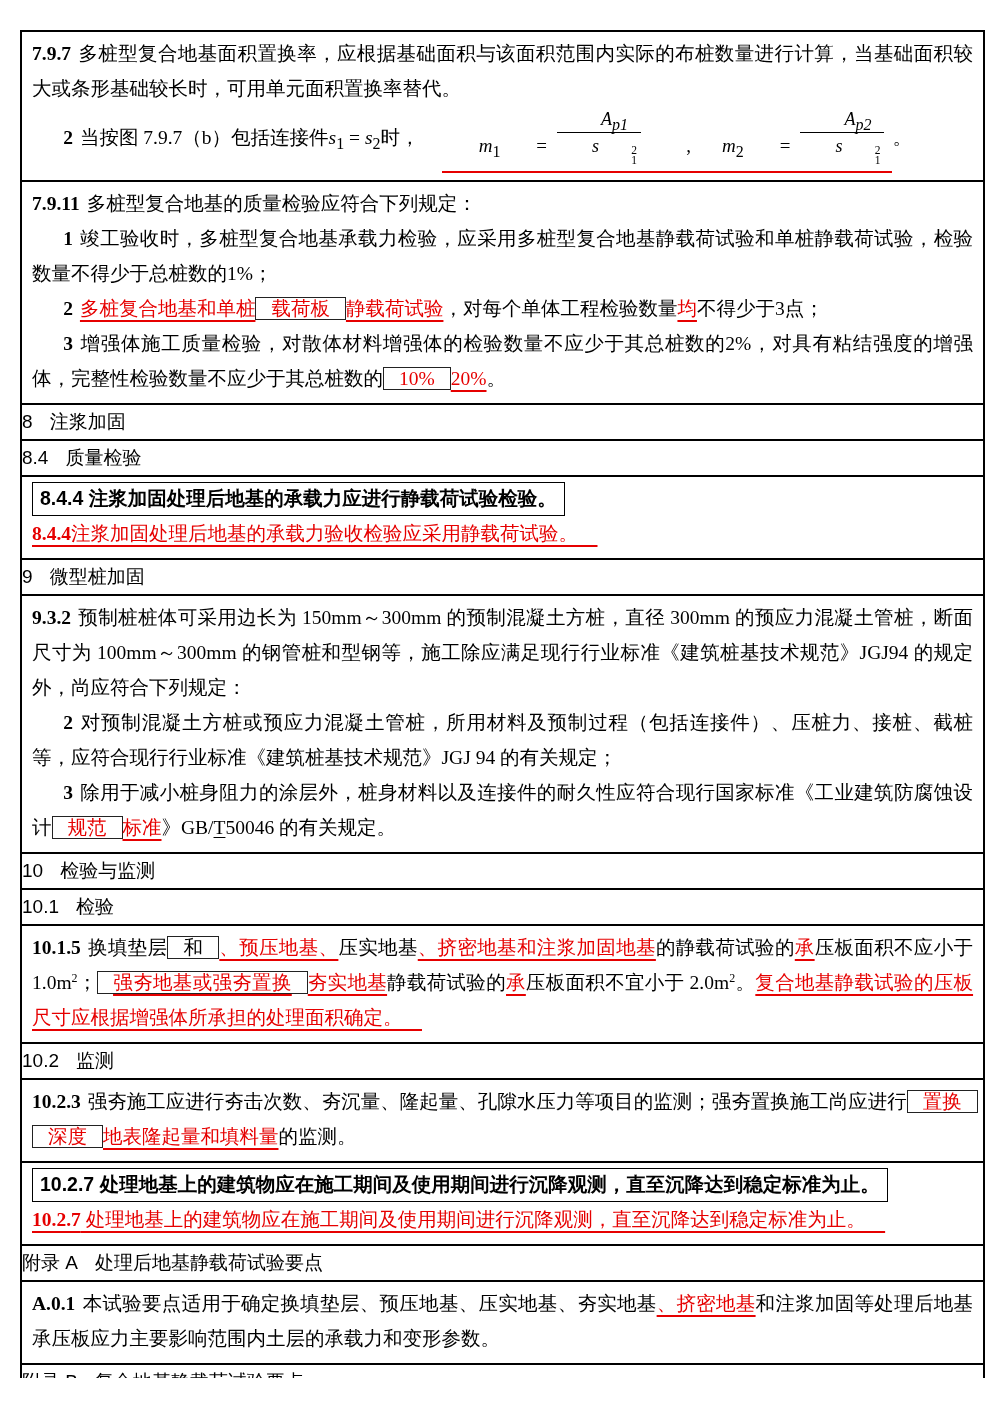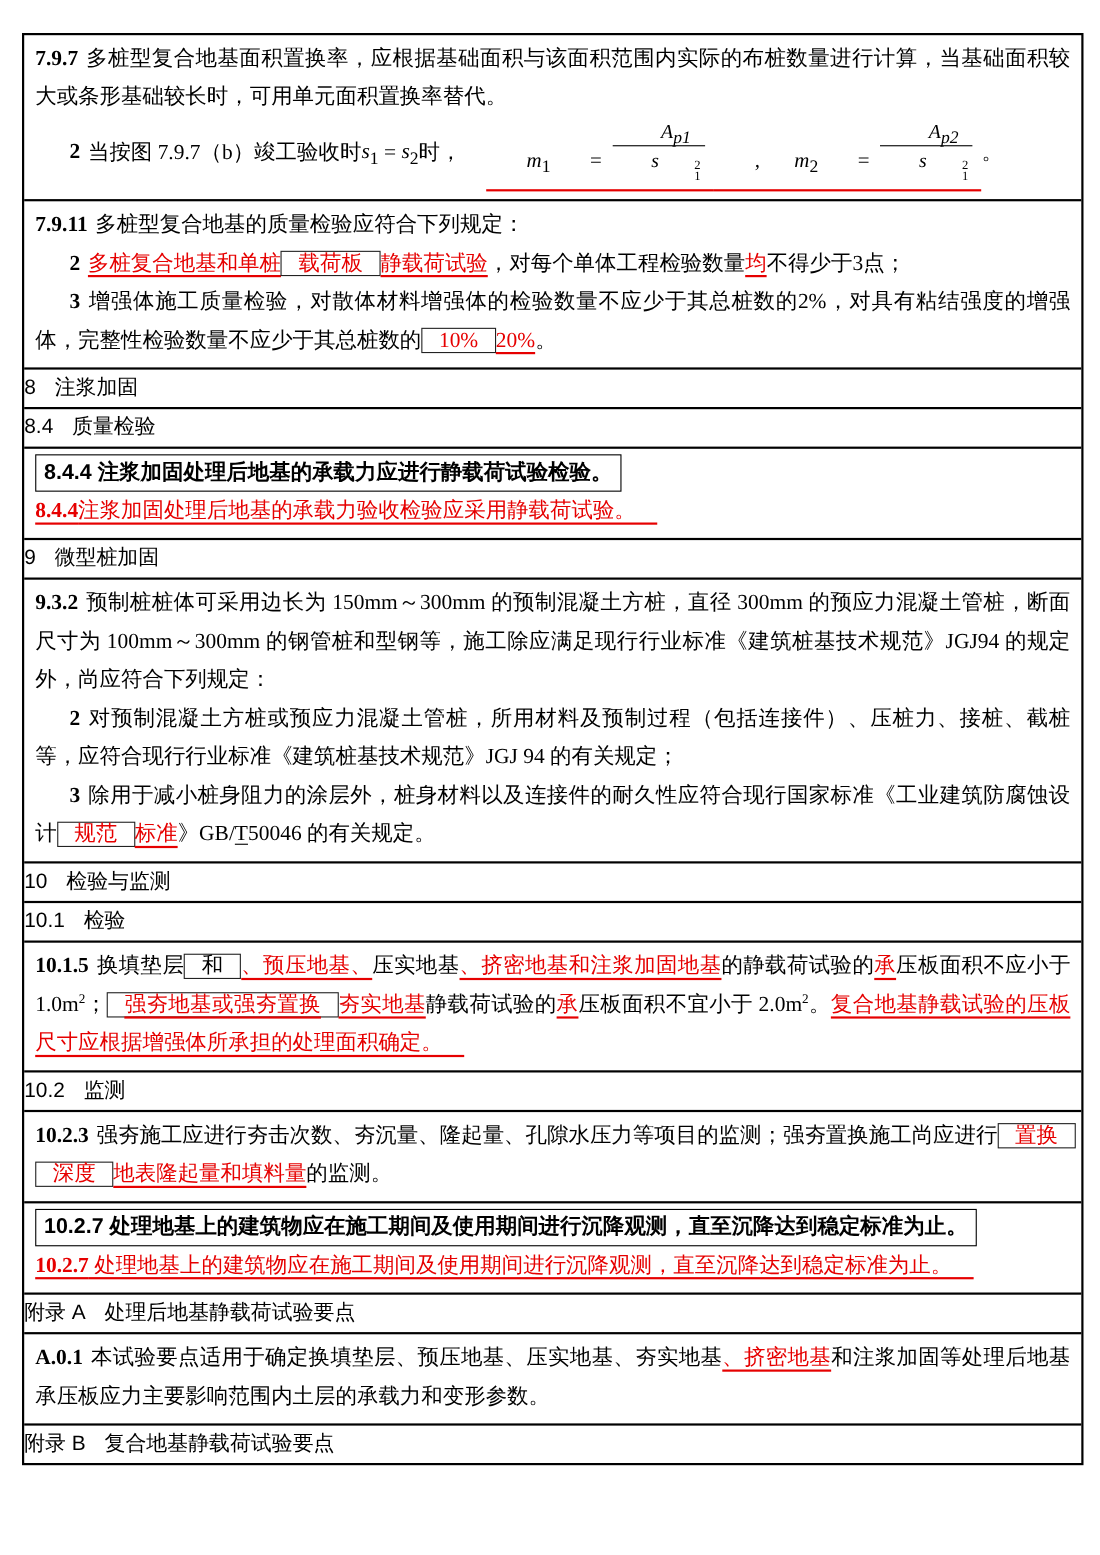--- a/index.html
+++ b/index.html
@@ -45,21 +45,21 @@
   .pageno { position:absolute; left:0; right:0; top:1375px; text-align:center;
             font-size:17px; }
 </style>
 </head>
 <body>
 
 <div class="page">
   <div class="doc" id="doc">
       <div class="row brow">
         <p><span class="rb">7.9.7</span><span>多桩型复合地基面积置换率，应根据基础面积与该面积范围内实际的布桩数量进行计算，当基础面积较大或条形基础较长时，可用单元面积置换率替代。</span></p>
-        <p class="ind"><span class="rb">2</span><span>当按图 7.9.7（b）竣工验收时</span><span><i class="v">s</i><sub class="sb">1</sub></span><span> = </span><span><i class="v">s</i><sub class="sb">2</sub></span><span>时，</span><span class="gap"></span><span class="fgroup">
+        <p class="ind"><span class="rb">2</span><span>当按图 7.9.7（b）包括连接件</span><span><i class="v">s</i><sub class="sb">1</sub></span><span> = </span><span><i class="v">s</i><sub class="sb">2</sub></span><span>时，</span><span class="gap"></span><span class="fgroup">
             <span><i class="v">m</i><sub class="sb">1</sub></span>
             <span style="white-space: pre;"> = </span>
             <span class="frac">
               <span class="fnum"><i class="v">A</i><sub class="sb">p1</sub></span>
               <span class="fden"><i class="v">s</i><span class="ss">
                   <span>2</span>
                   <span>1</span>
                 </span></span>
             </span>
           </span><span class="fgroup">
@@ -70,20 +70,21 @@
               <span class="fnum"><i class="v">A</i><sub class="sb">p2</sub></span>
               <span class="fden"><i class="v">s</i><span class="ss">
                   <span>2</span>
                   <span>1</span>
                 </span></span>
             </span>
           </span><span>。</span></p>
       </div>
       <div class="row brow">
         <p><span class="rb">7.9.11</span><span>多桩型复合地基的质量检验应符合下列规定：</span></p>
+        <p class="ind"><span class="rb">1</span><span>竣工验收时，多桩型复合地基承载力检验，应采用多桩型复合地基静载荷试验和单桩静载荷试验，检验数量不得少于总桩数的1%；</span></p>
         <p class="ind"><span class="rb">2</span><span class="ins">多桩复合地基和单桩</span><span class="box red">载荷板</span><span class="ins">静载荷试验</span><span>，对每个单体工程检验数量</span><span class="ins">均</span><span>不得少于3点；</span></p>
         <p class="ind"><span class="rb">3</span><span>增强体施工质量检验，对散体材料增强体的检验数量不应少于其总桩数的2%，对具有粘结强度的增强体，完整性检验数量不应少于其总桩数的</span><span class="box red">10%</span><span class="ins">20%</span><span>。</span></p>
       </div>
       <div class="row hrow"><span class="hnum">8</span><span>注浆加固</span></div>
       <div class="row hrow"><span class="hnum">8.4</span><span>质量检验</span></div>
       <div class="row brow">
         <p class=" mb6"><span class="boxb">8.4.4  注浆加固处理后地基的承载力应进行静载荷试验检验。</span></p>
         <p><span class="ins insb">8.4.4</span><span class="ins">注浆加固处理后地基的承载力验收检验应采用静载荷试验。　</span></p>
       </div>
       <div class="row hrow"><span class="hnum">9</span><span>微型桩加固</span></div>

